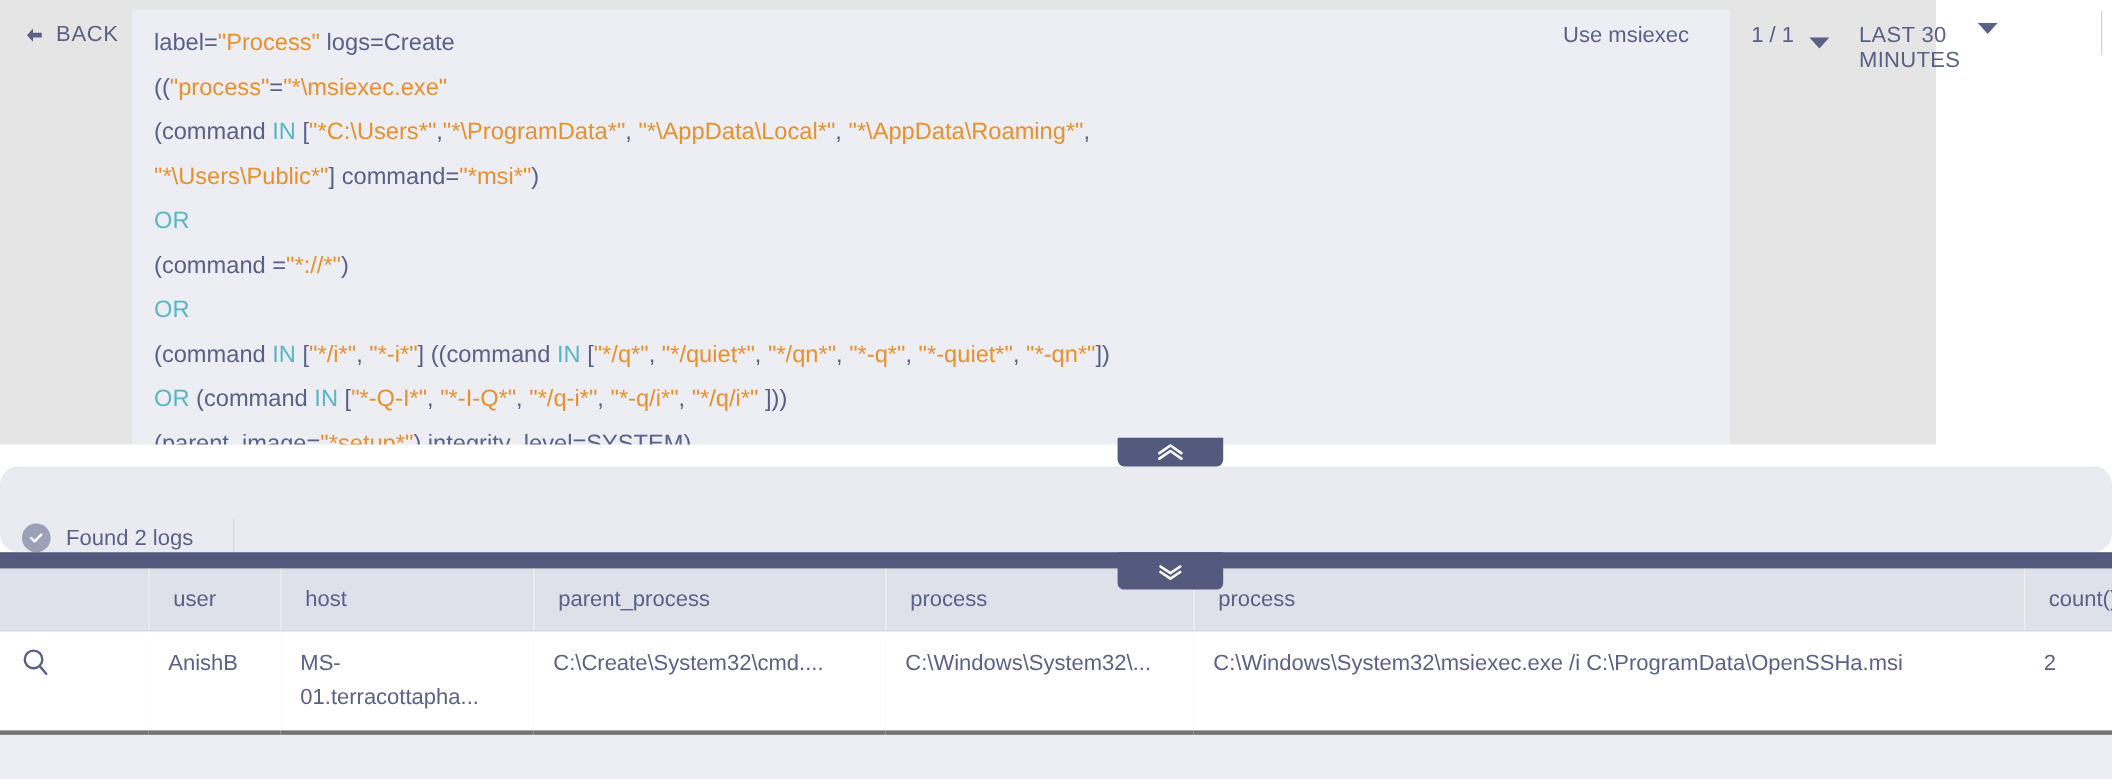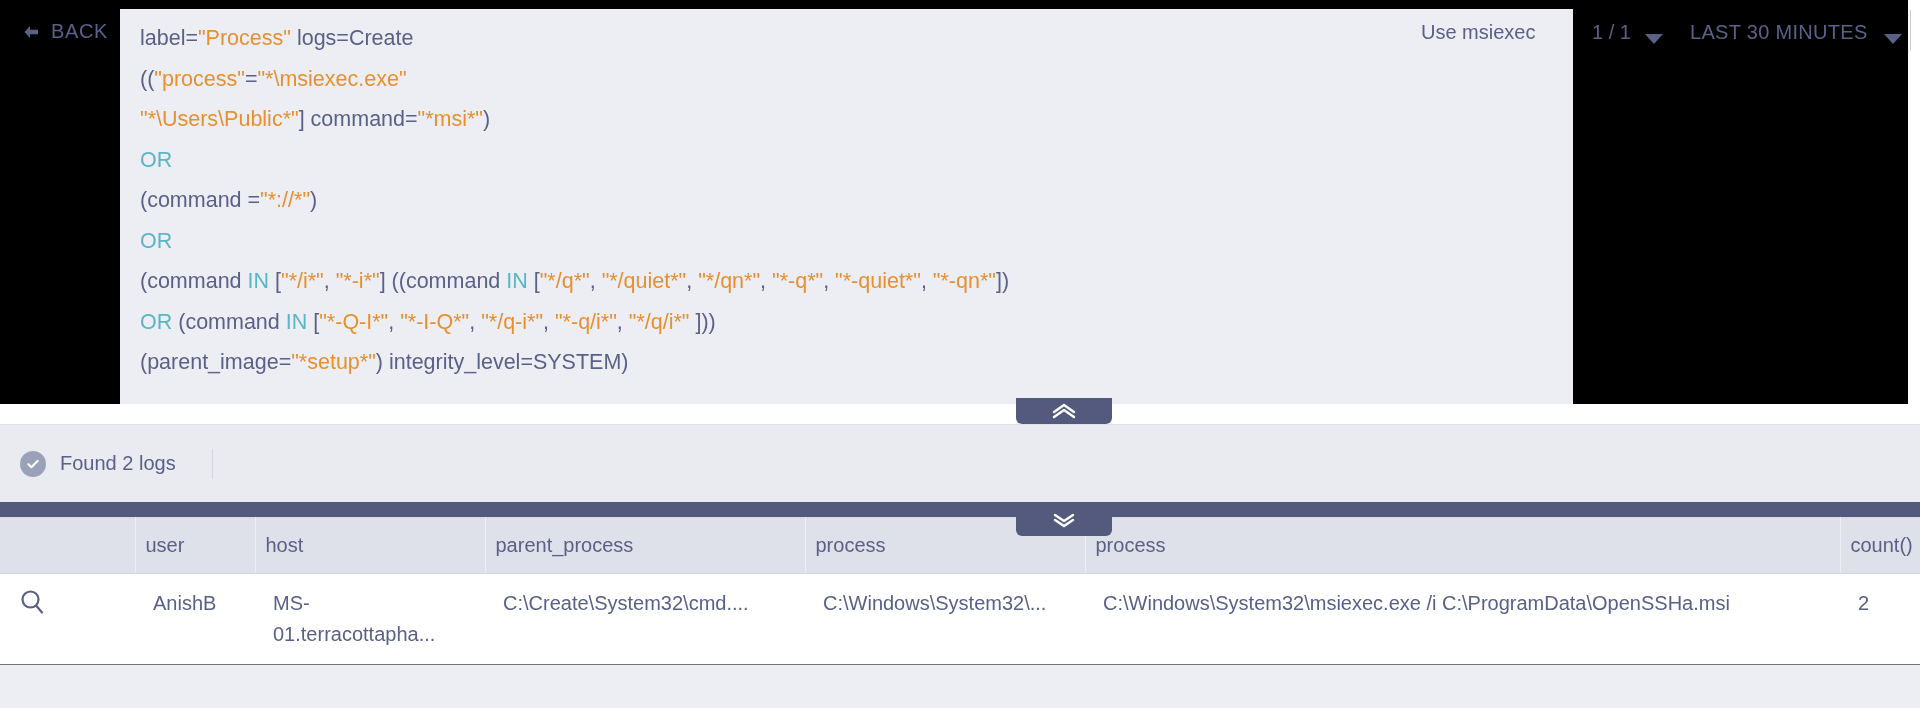--- a/index.html
+++ b/index.html
@@ -6,22 +6,22 @@
   html, body {
     width: 1920px; height: 708px;
     background: #ffffff;
     font-family: "Liberation Sans", sans-serif;
     overflow: hidden;
   }
   .app { position: relative; width: 1920px; height: 708px; background: #ffffff; }
 
   
   .topbar {
-    position: absolute; left: 0; top: 0; width: 1908px; height: 404px;
-    background: #000000;
+    position: absolute; left: 0; top: 0; width: 1760px; height: 404px;
+    background: #e5e5e5;
   }
   .back-btn {
     position: absolute; left: 22px; top: 20px;
     display: flex; align-items: center; gap: 11px;
     color: #5b6087; font-size: 20px; letter-spacing: .6px;
     cursor: pointer; user-select: none;
   }
   .back-arrow { display: inline-block; width: 18px; height: 18px; flex: none; }
   .back-arrow svg { display: block; }
 
@@ -49,21 +49,21 @@
     font-size: 20px; color: #5b6087; cursor: pointer; user-select: none;
   }
 
   .pager {
     position: absolute; left: 1592px; top: 21px;
     display: flex; align-items: flex-end; gap: 14px;
     font-size: 20px; color: #5b6087; user-select: none;
   }
   .timerange {
     position: absolute; left: 1690px; top: 21px;
-    display: flex; align-items: flex-end; gap: 16px;
+    display: flex; align-items: flex-start; gap: 16px;
     font-size: 20px; color: #5b6087; letter-spacing: .3px; user-select: none;
   }
   .caret {
     width: 0; height: 0; flex: none;
     border-left: 9px solid transparent; border-right: 9px solid transparent;
     border-top: 10px solid #5b6087; cursor: pointer;
   }
   .right-divider {
     position: absolute; left: 1910px; top: 10px; width: 1px; height: 40px;
     background: #c9cddd;
@@ -76,21 +76,21 @@
     background: #545a7e; border-radius: 0 0 6px 6px;
     display: flex; align-items: center; justify-content: center;
     cursor: pointer; z-index: 5;
   }
   .chev { display: block; }
 
   
   .found-bar {
     position: absolute; left: 0; top: 424px; width: 1920px; height: 78px;
     background: #e9ebf1; border-top: 1px solid #dfe2ea;
-    display: flex; align-items: center;
+    display: flex; align-items: flex-end; border-radius: 17px;
   }
   .found-left {
     display: flex; align-items: center; gap: 14px;
     margin-left: 20px; font-size: 20px; color: #5b6087;
   }
   .circle-icon {
     width: 26px; height: 26px; border-radius: 50%;
     background: #9ba1b8; display: flex; align-items: center; justify-content: center;
     flex: none;
   }
@@ -120,31 +120,31 @@
 
   
   .table-wrap {
     position: absolute; left: 0; top: 517px; width: 1920px; height: 191px;
     background: #eceef4; overflow: hidden;
   }
   table.results { width: 1920px; border-collapse: collapse; table-layout: fixed; }
   table.results th {
     background: #dee1ea;
     color: #5b6087; font-size: 20px; font-weight: normal; text-align: left;
-    padding: 14px 10px; height: 56px; vertical-align: middle;
+    padding: 14px 22px; height: 56px; vertical-align: middle;
     border-right: 1px solid #eceef4;
     border-top: 1px solid #d4d8e3;
     border-bottom: 1px solid #d4d8e3;
   }
   table.results th.blank { background: #dee1ea; }
   table.results th.last { border-right: none; }
   table.results td {
     background: #ffffff; color: #5b6087; font-size: 20px;
     padding: 14px 18px; vertical-align: top;
-    border-bottom: 1px solid #737373;
+    border-bottom: 4px solid #737373;
     line-height: 31px;
     word-break: break-word;
   }
   td.icon-cell { text-align: left; padding-left: 18px; vertical-align: middle; }
   .search-glyph { display: inline-block; }
   td.count-cell { text-align: left; }
 
   .col-icon    { width: 135px; }
   .col-user    { width: 120px; }
   .col-host    { width: 230px; }
@@ -166,20 +166,21 @@
           <path d="M8 3 L2.5 9 L8 15 L8 11.2 L16 11.2 L16 6.8 L8 6.8 Z" fill="#5b6087"></path>
         </svg>
       </span>
       <span>BACK</span>
     </div>
 
     <div class="query-panel">
       <div class="query-code" id="query-code">
           <div class="ln"><span class="pln">label=</span><span class="str">"Process"</span><span class="pln"> logs=Create</span></div>
           <div class="ln"><span class="pln">((</span><span class="str">"process"</span><span class="pln">=</span><span class="str">"*\msiexec.exe"</span></div>
+          <div class="ln"><span class="pln">(command </span><span class="kw">IN</span><span class="pln"> [</span><span class="str">"*C:\Users*"</span><span class="pln">,</span><span class="str">"*\ProgramData*"</span><span class="pln">, </span><span class="str">"*\AppData\Local*"</span><span class="pln">, </span><span class="str">"*\AppData\Roaming*"</span><span class="pln">,</span></div>
           <div class="ln"><span class="str">"*\Users\Public*"</span><span class="pln">] command=</span><span class="str">"*msi*"</span><span class="pln">)</span></div>
           <div class="ln"><span class="kw">OR</span></div>
           <div class="ln"><span class="pln">(command =</span><span class="str">"*://*"</span><span class="pln">)</span></div>
           <div class="ln"><span class="kw">OR</span></div>
           <div class="ln"><span class="pln">(command </span><span class="kw">IN</span><span class="pln"> [</span><span class="str">"*/i*"</span><span class="pln">, </span><span class="str">"*-i*"</span><span class="pln">] ((command </span><span class="kw">IN</span><span class="pln"> [</span><span class="str">"*/q*"</span><span class="pln">, </span><span class="str">"*/quiet*"</span><span class="pln">, </span><span class="str">"*/qn*"</span><span class="pln">, </span><span class="str">"*-q*"</span><span class="pln">, </span><span class="str">"*-quiet*"</span><span class="pln">, </span><span class="str">"*-qn*"</span><span class="pln">])</span></div>
           <div class="ln"><span class="kw">OR</span><span class="pln"> (command </span><span class="kw">IN</span><span class="pln"> [</span><span class="str">"*-Q-I*"</span><span class="pln">, </span><span class="str">"*-I-Q*"</span><span class="pln">, </span><span class="str">"*/q-i*"</span><span class="pln">, </span><span class="str">"*-q/i*"</span><span class="pln">, </span><span class="str">"*/q/i*"</span><span class="pln"> ]))</span></div>
           <div class="ln"><span class="pln">(parent_image=</span><span class="str">"*setup*"</span><span class="pln">) integrity_level=SYSTEM)</span></div>
         </div>
     </div>
 

